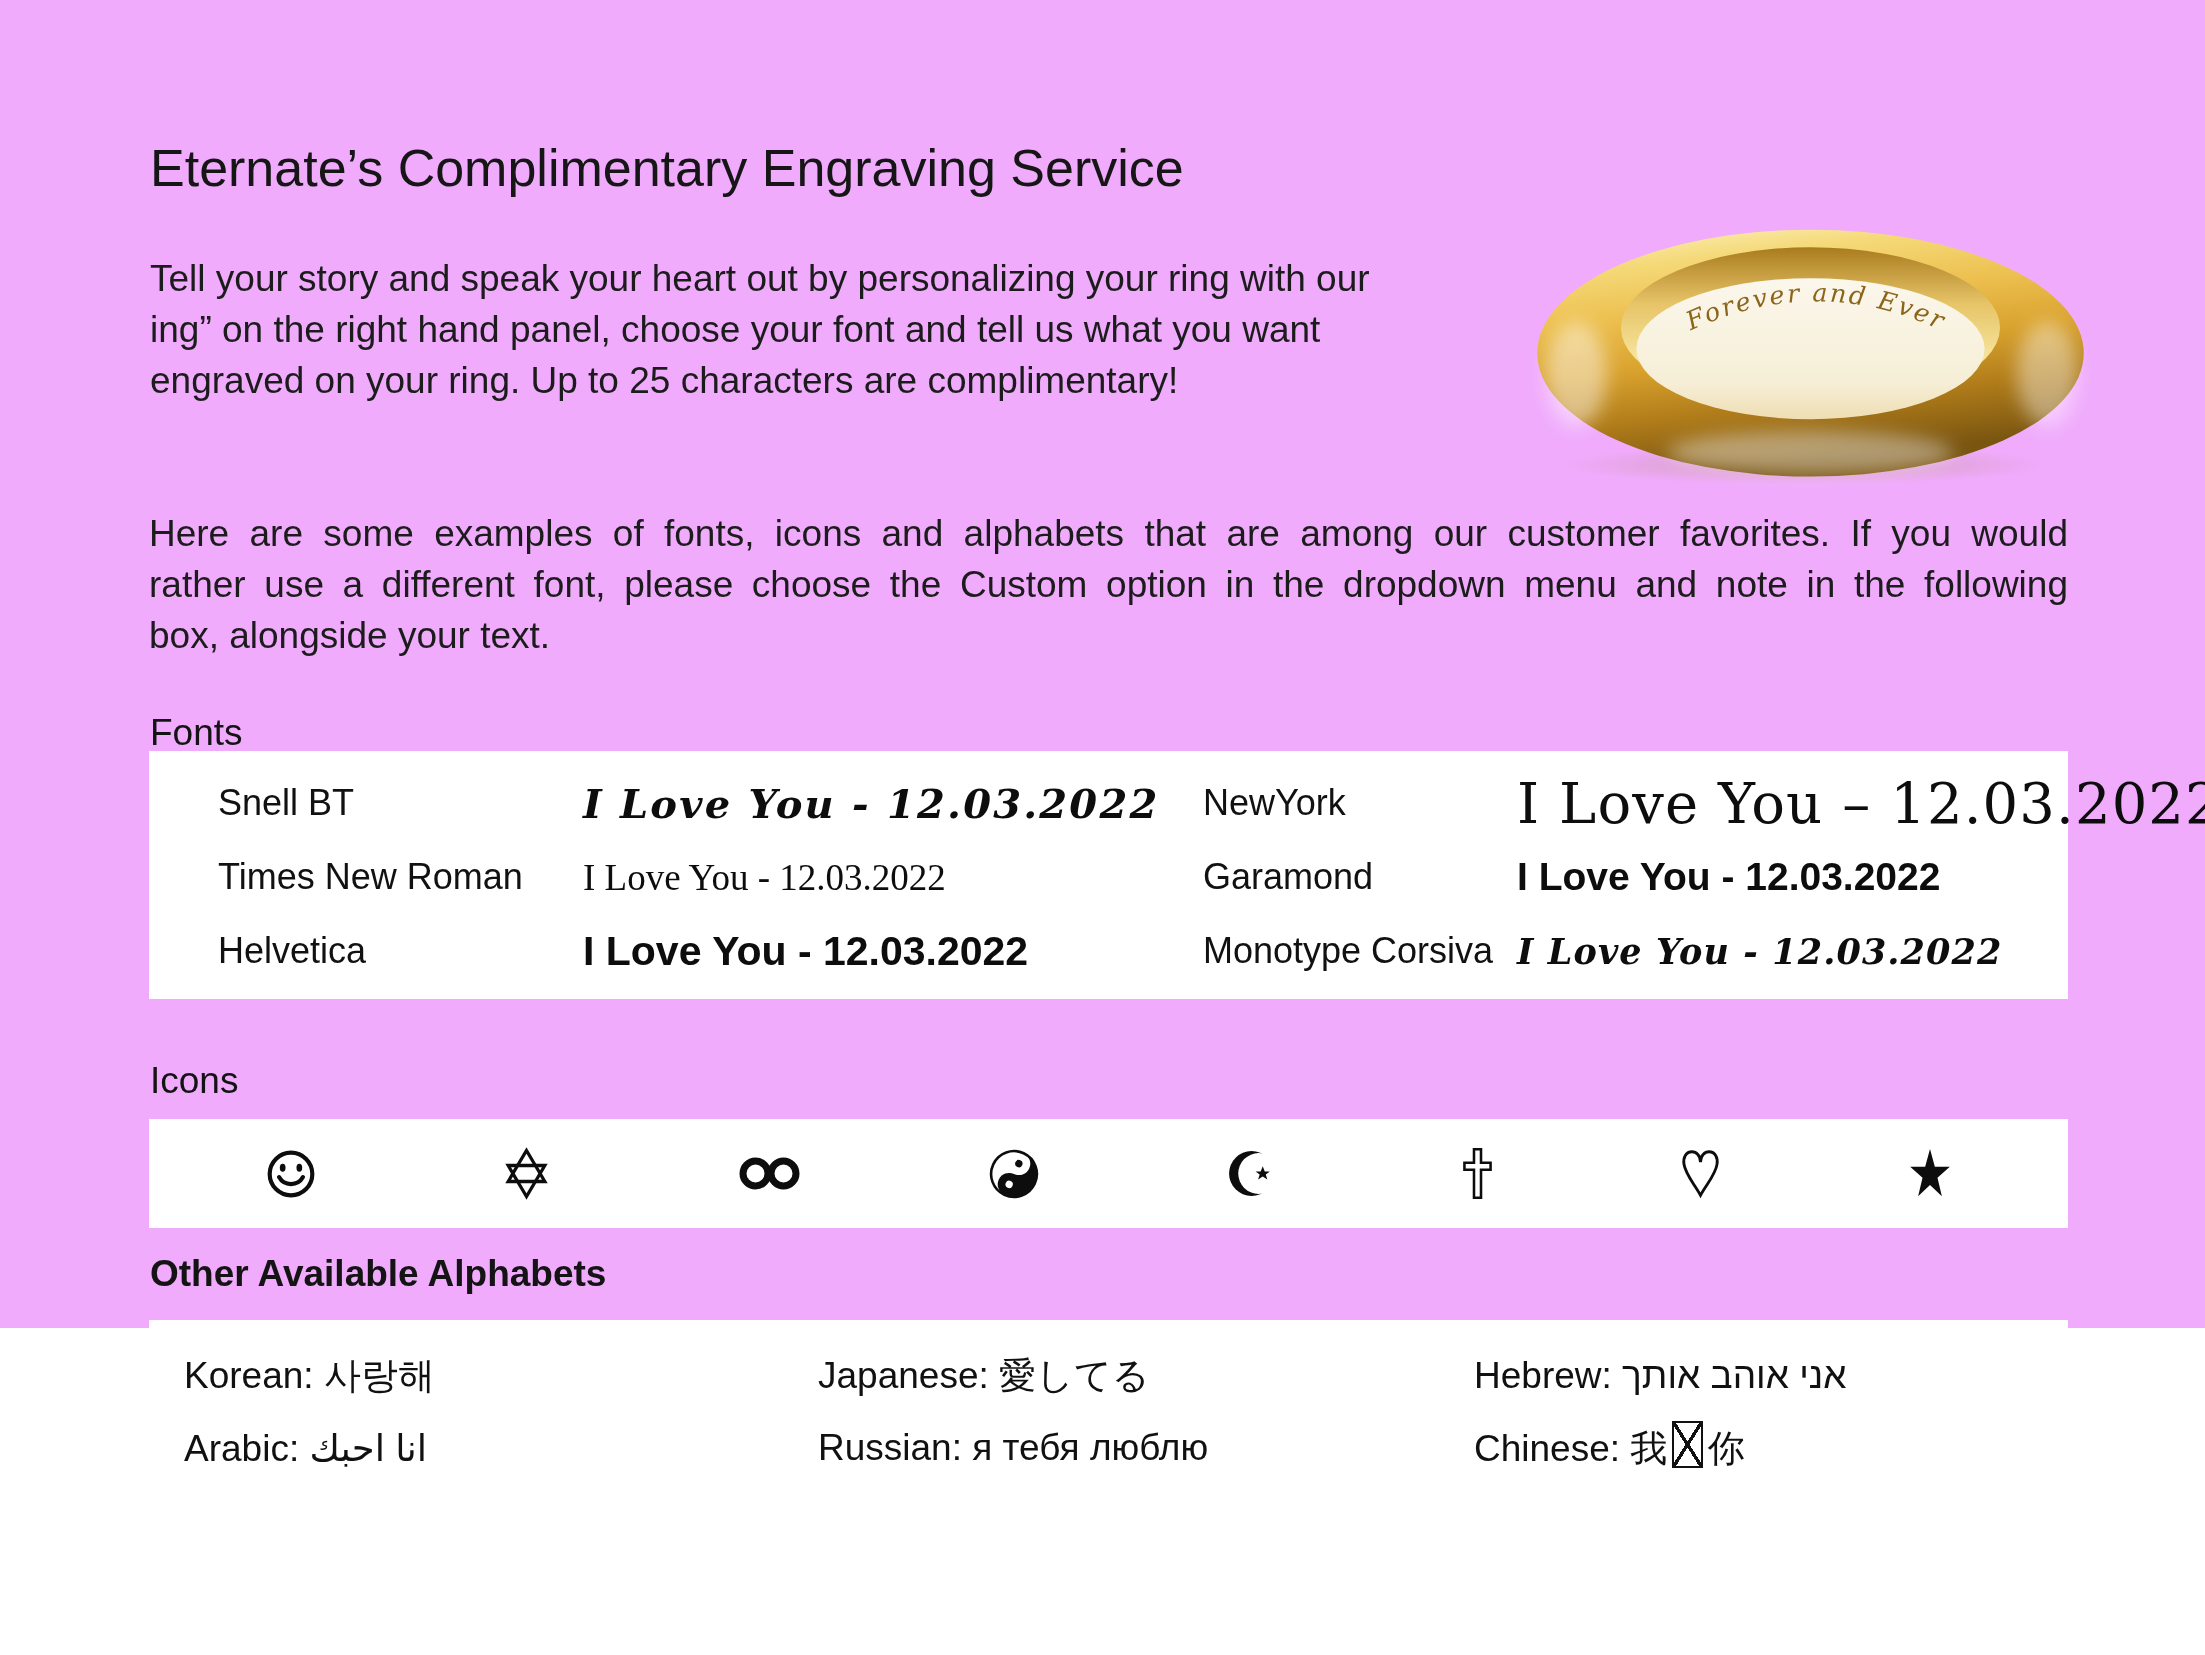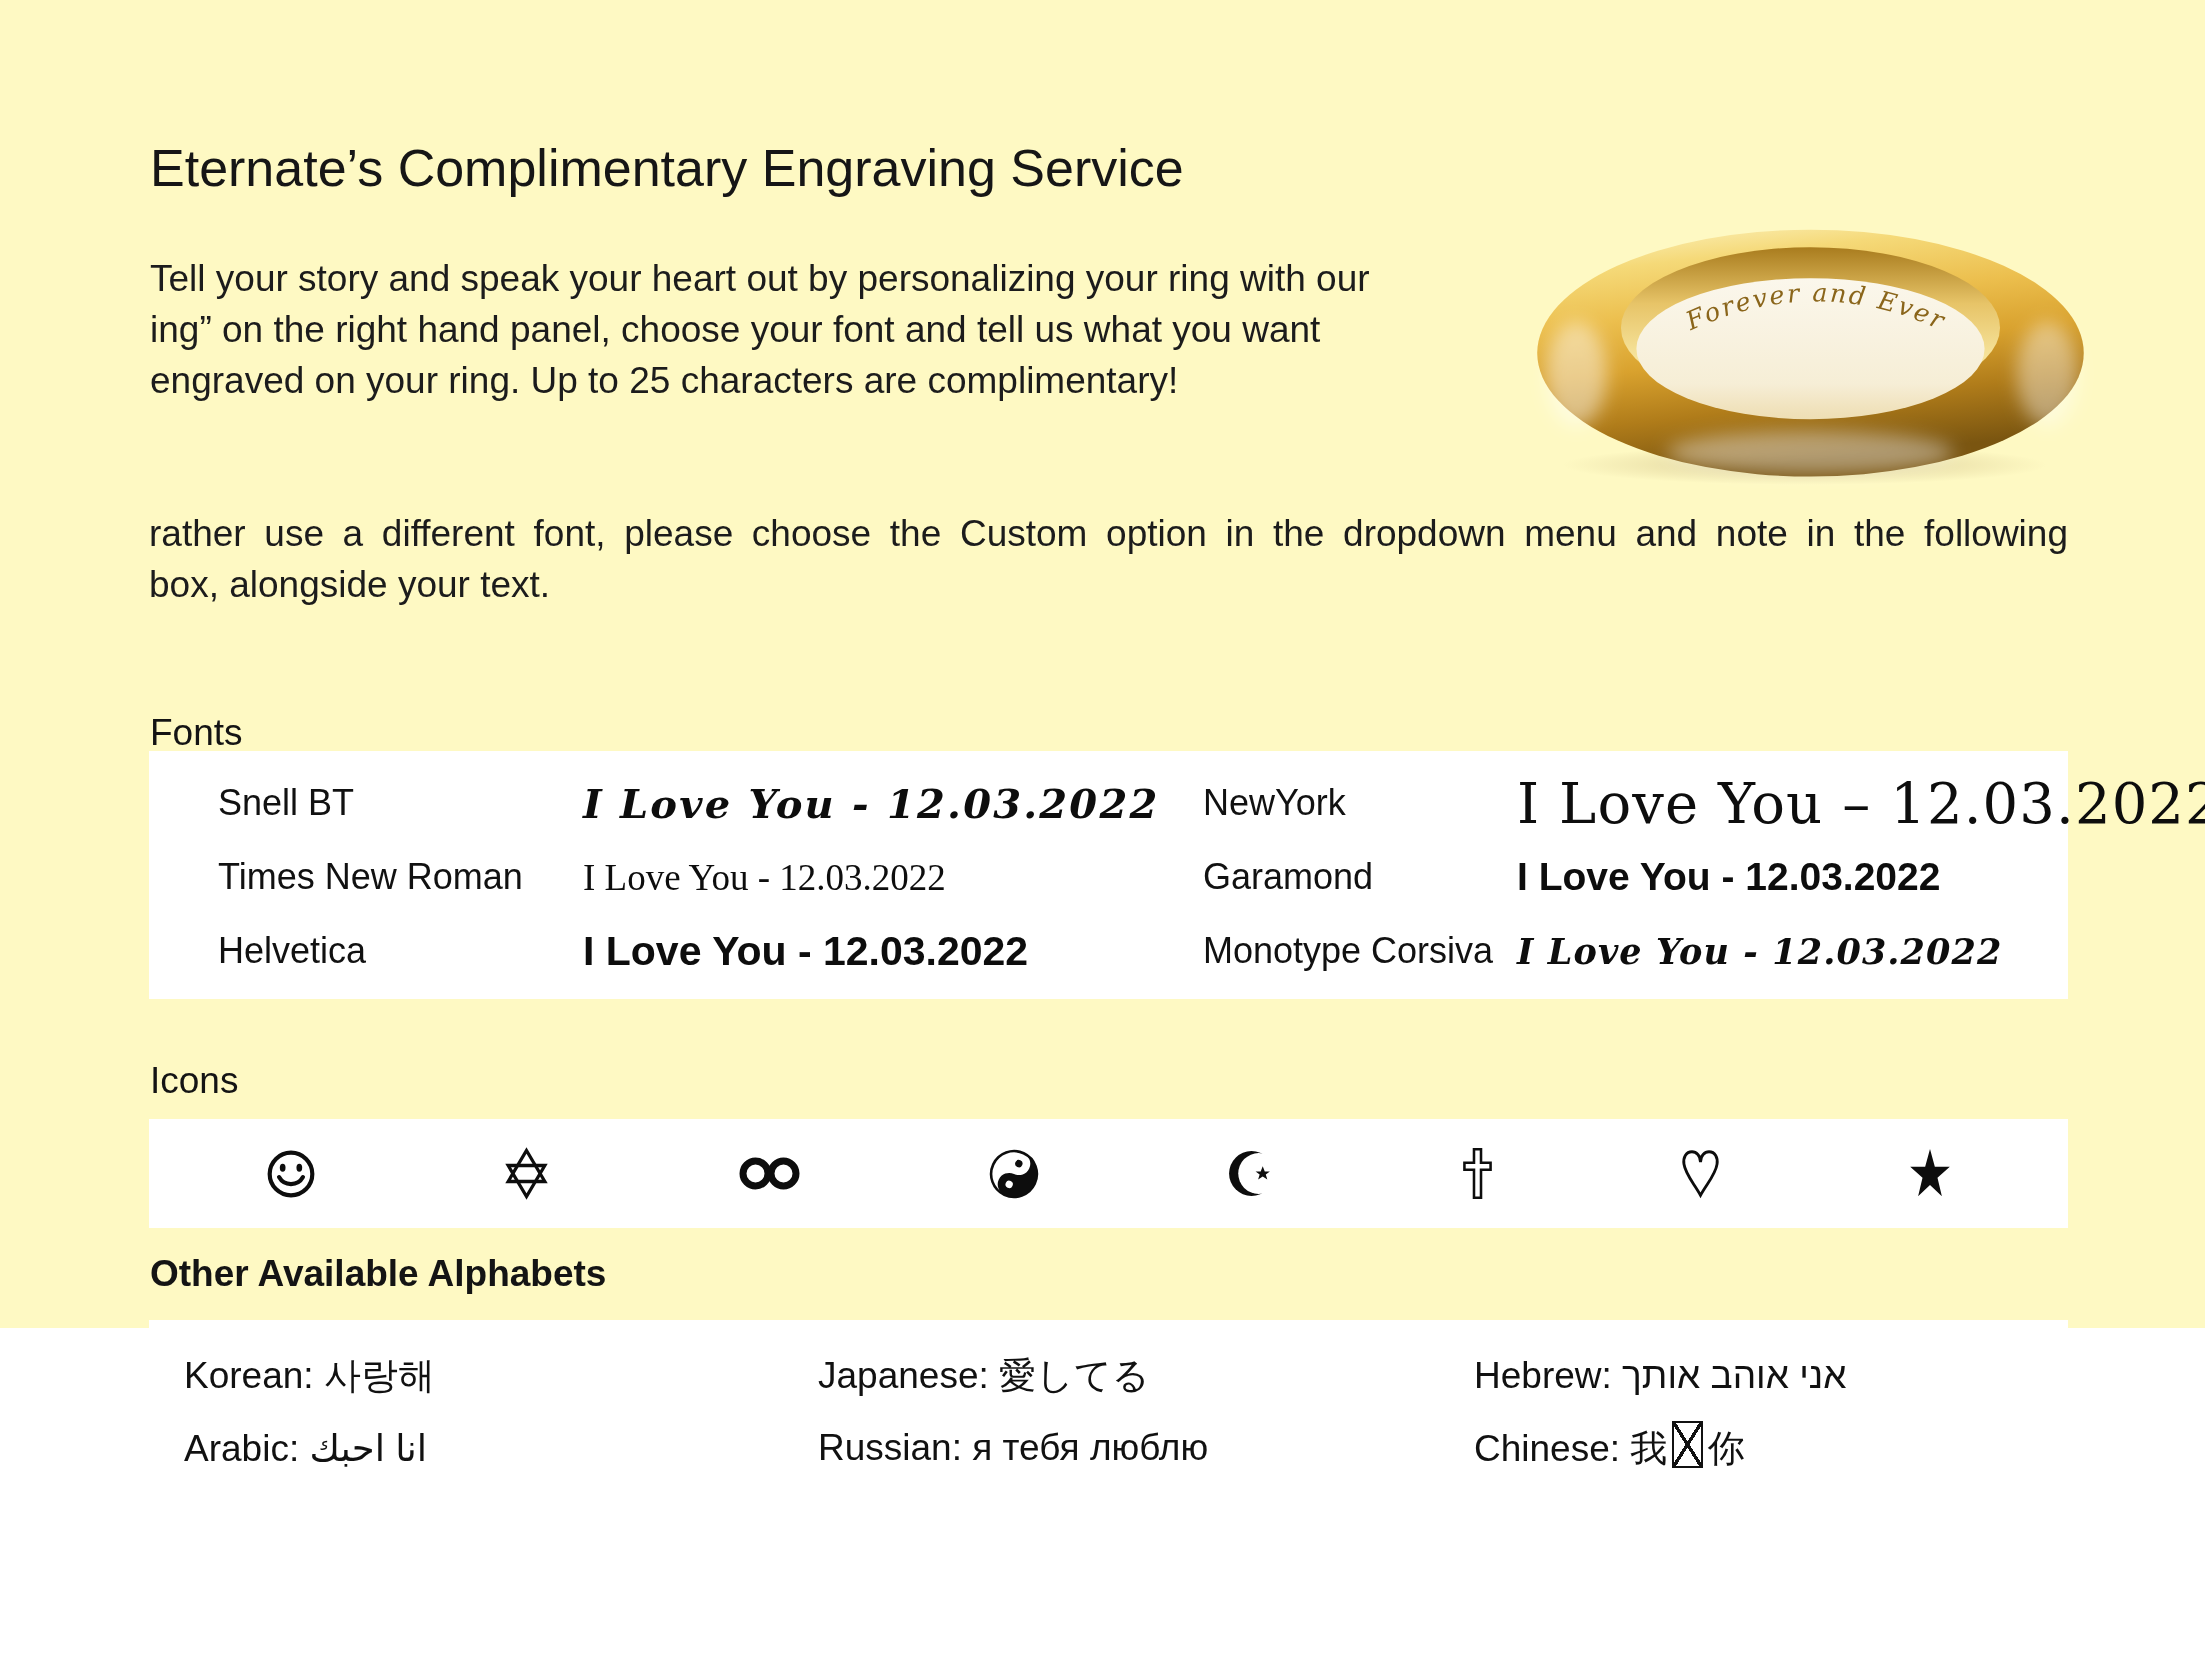--- a/index.html
+++ b/index.html
@@ -1,19 +1,19 @@
 <!DOCTYPE html>
 <html style="font-size:8.8px"><head>
 <meta charset="utf-8">
 <style>
   html,body{margin:0;padding:0;}
   body{width:2205px;height:1656px;overflow:hidden;}
   .page{
     position:relative;width:2205px;height:1328px;
-    background:#fef9c3;color:#1a1a1a;
+    background:#f0abfc;color:#1a1a1a;
     font-family:"Liberation Sans", sans-serif;
   }
   .title{
     position:absolute;left:150px;top:138px;margin:0;
     font-size:52px;font-weight:400;letter-spacing:0;color:#161616;
   }
   .intro{position:absolute;left:150px;top:253px;}
   .intro .bline{font-size:37px;line-height:51px;white-space:nowrap;color:#1c1c1c;}
   .ring-wrap{position:absolute;left:1524px;top:214px;width:584px;height:276px;}
   .note{position:absolute;left:149px;top:508px;width:1919px;}
@@ -115,20 +115,21 @@
       <ellipse cx="95" cy="290" rx="55" ry="95" fill="rgba(255,255,255,0.45)" filter="url(#soft)"></ellipse>
       <ellipse cx="950" cy="290" rx="55" ry="95" fill="rgba(255,255,255,0.4)" filter="url(#soft)"></ellipse>
       <ellipse cx="520" cy="432" rx="260" ry="38" fill="rgba(255,255,255,0.4)" filter="url(#soft)"></ellipse>
       <text font-family="DejaVu Serif, serif" font-style="italic" font-size="46" letter-spacing="4" fill="#8a651a">
         <textPath href="#engravePath" startOffset="50%" text-anchor="middle" id="engrave-textpath">Forever and Ever</textPath>
       </text>
     </svg>
   </div>
 
   <div class="note">
+    <div class="bline just">Here are some examples of fonts, icons and alphabets that are among our customer favorites. If you would</div>
     <div class="bline just">rather use a different font, please choose the Custom option in the dropdown menu and note in the following</div>
     <div class="bline">box, alongside your text.</div>
   </div>
 
   <div class="label fonts-label">Fonts</div>
 
   <div class="panel fonts-table">
     <div class="fname">Snell BT</div>
     <div class="fsample fs-snell">I Love You - 12.03.2022</div>
     <div class="fname">NewYork</div>

